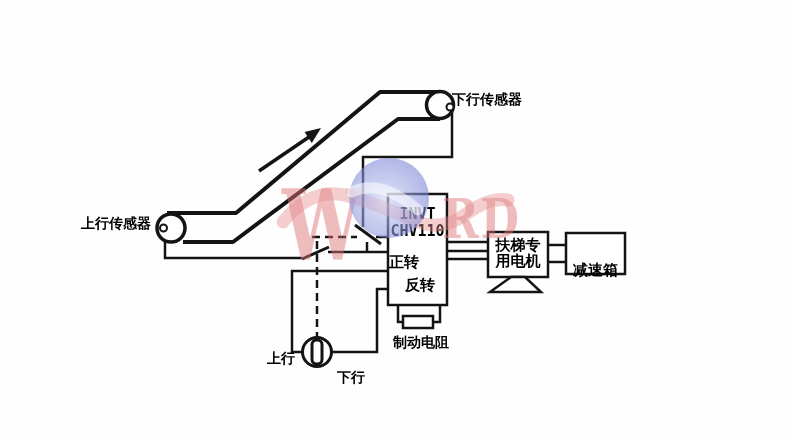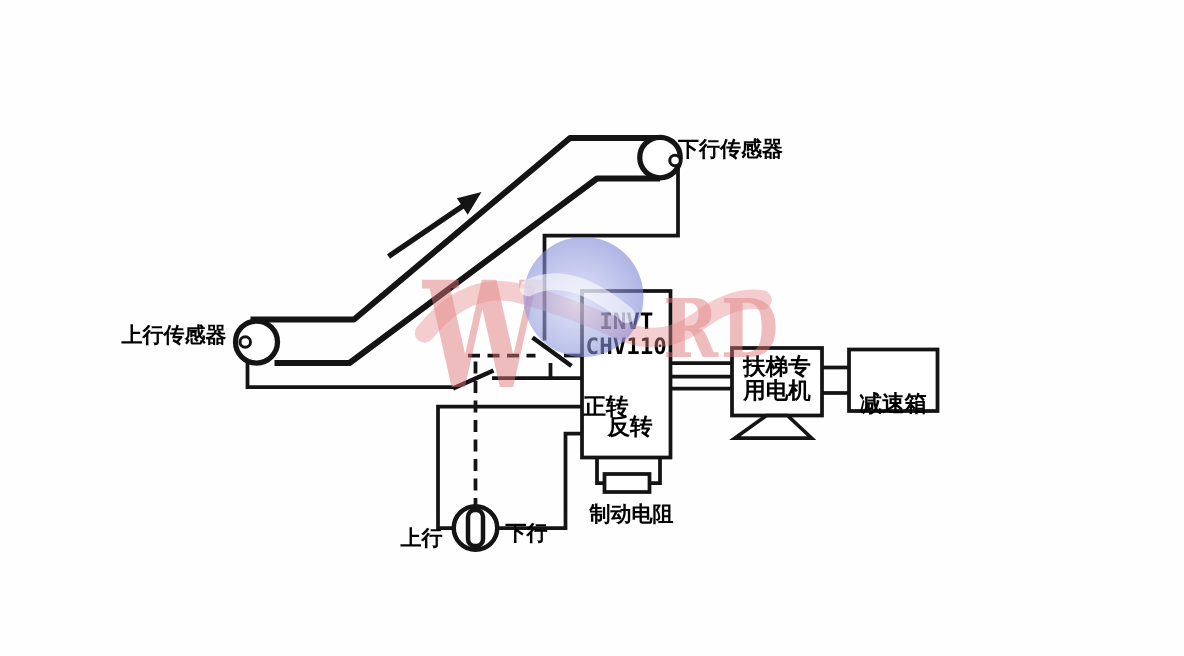--- a/index.html
+++ b/index.html
@@ -113,34 +113,34 @@
         <circle cx="450" cy="107" r="3.5" stroke-width="2" fill="#fff"></circle>
       </g>
     </g>
   </svg>
 
   <div class="lbl" style="left:452px;top:92px;">下行传感器</div>
   <div class="lbl" style="left:81px;top:216px;">上行传感器</div>
 
   <div class="lbl lbl-center invt-font" style="left:388px;top:206px;width:59px;">INVT</div>
   <div class="lbl lbl-center invt-font" style="left:388px;top:223px;width:59px;">CHV110</div>
-  <div class="lbl cn15" style="left:389px;top:264px;">正转</div>
+  <div class="lbl cn15" style="left:389px;top:254px;">正转</div>
   <div class="lbl cn15" style="left:389px;top:277px;padding-left:16px;">反转</div>
 
   <div class="lbl lbl-center cn15 motor-text" style="left:488px;top:237px;width:60px;">
     <div>扶梯专</div>
     <div>用电机</div>
   </div>
 
   <div class="lbl lbl-center cn15" style="left:566px;top:246px;width:59px;margin-top:16px;">减速箱</div>
 
   <div class="lbl" style="left:393px;top:335px;">制动电阻</div>
 
   <div class="lbl" style="left:267px;top:351px;">上行</div>
-  <div class="lbl" style="left:337px;top:348px;text-align:right;">下行</div>
+  <div class="lbl" style="left:337px;top:370px;text-align:right;">下行</div>
 
   <div id="watermark">
     <span class="wm-letter wm-w">W</span>
     <span class="wm-letter wm-rd">RD</span>
     <svg width="789" height="437" viewBox="0 0 789 437" style="position:absolute;left:0;top:0;">
       <path d="M 283 222 Q 312 186 348 196 T 418 222 Q 443 231 466 214 T 508 200" fill="none" stroke="rgba(230,140,140,0.42)" stroke-width="13" stroke-linecap="round"></path>
       <circle cx="389" cy="198" r="40" fill="url(#wmblue)"></circle>
       <path d="M 352 192 Q 380 178 418 210" fill="none" stroke="rgba(255,255,255,0.55)" stroke-width="11" stroke-linecap="round"></path>
     </svg>
   </div>

